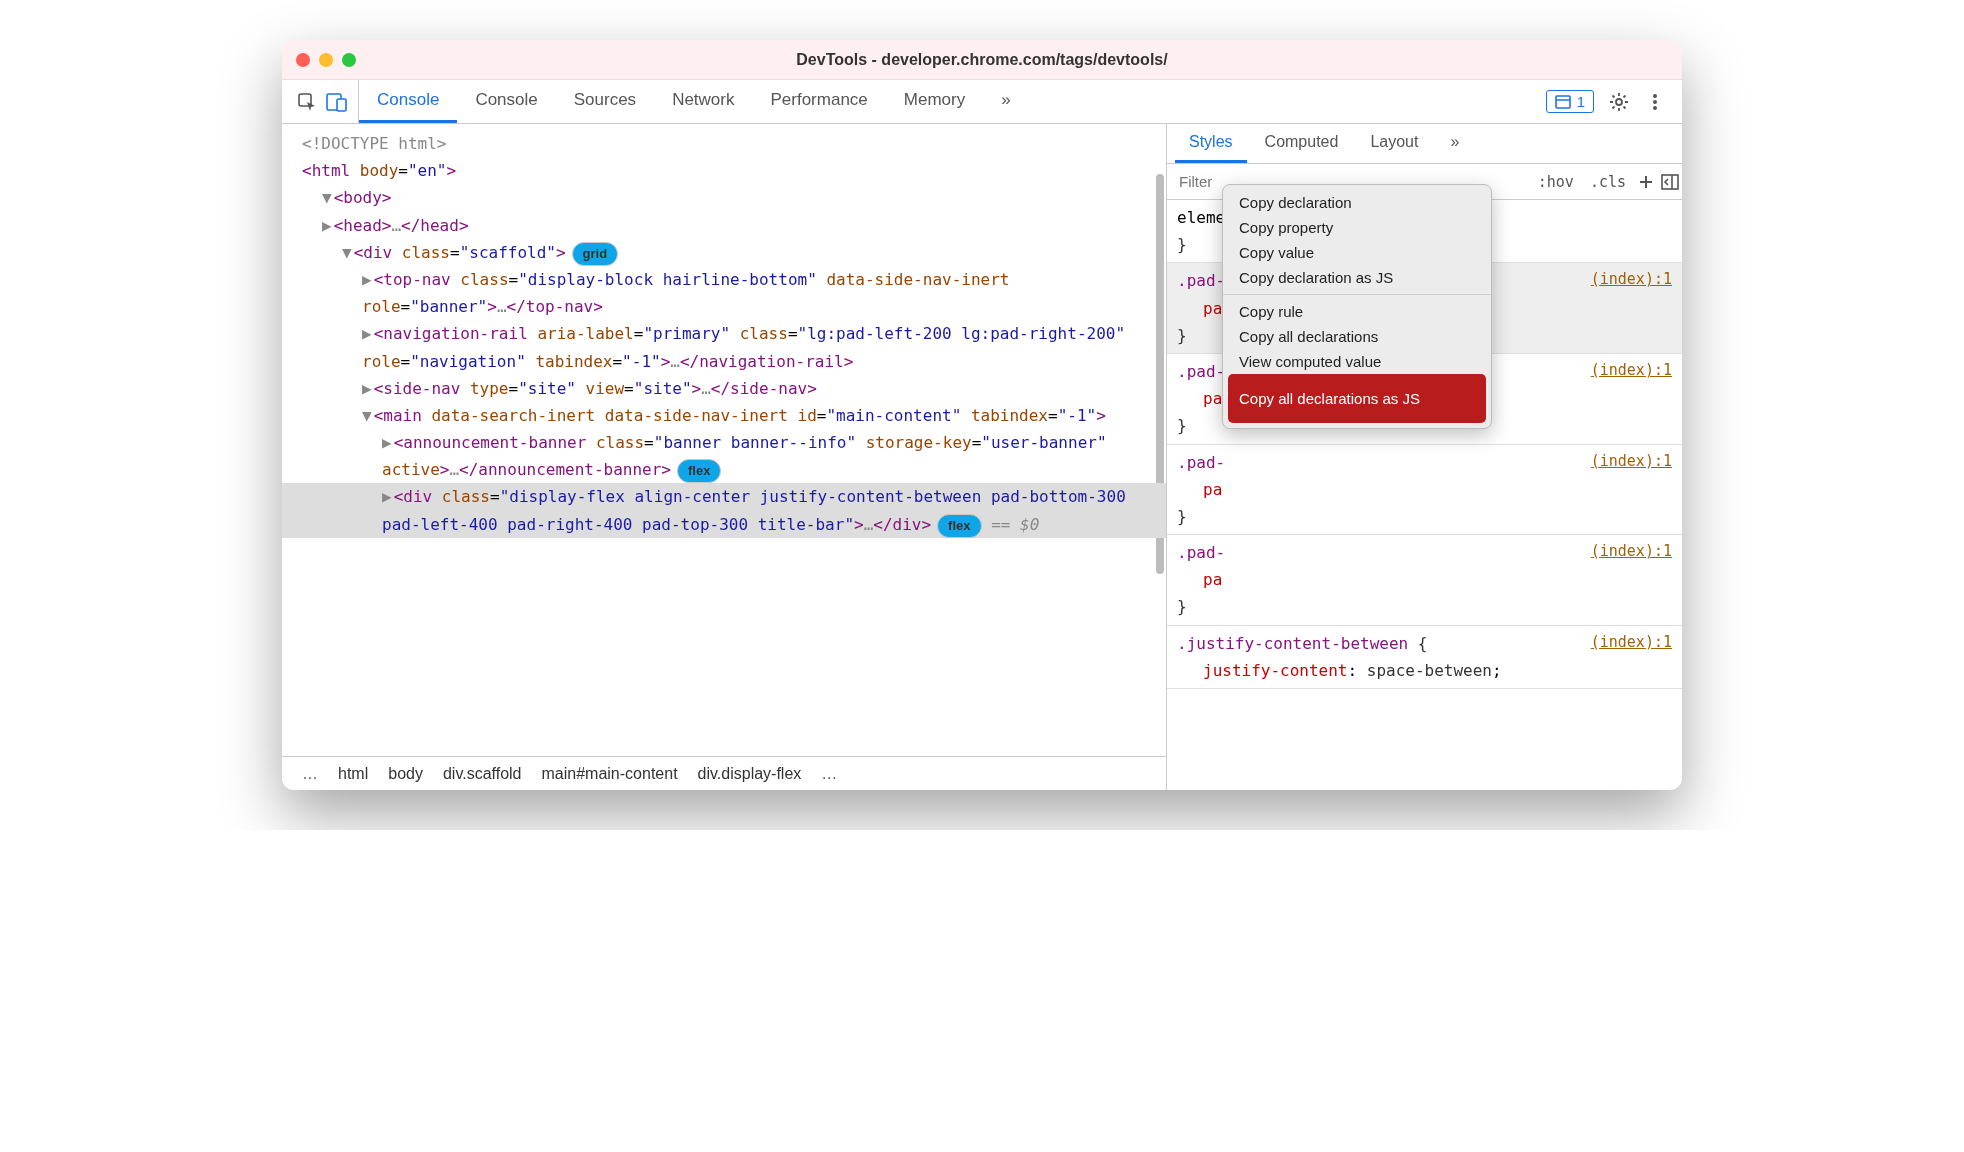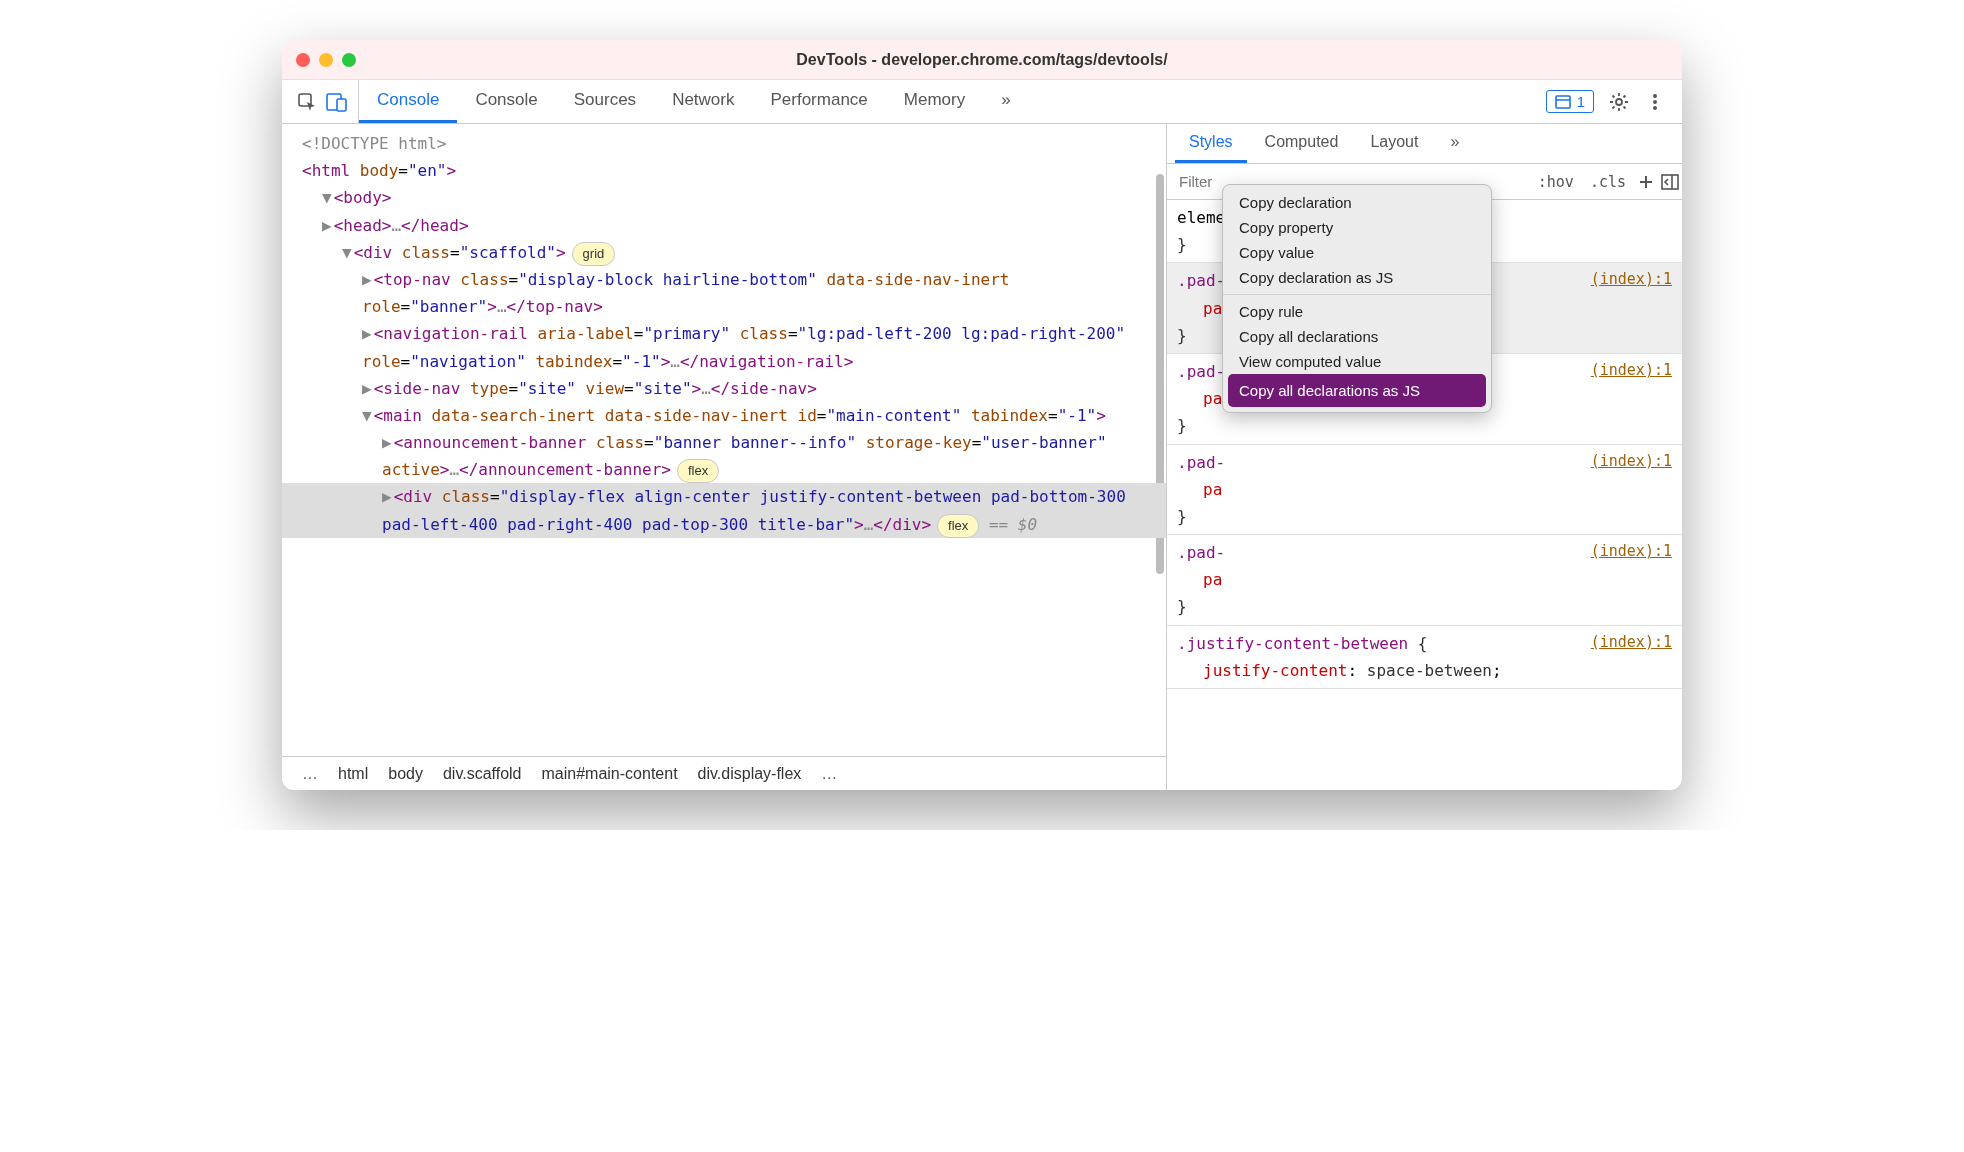--- a/index.html
+++ b/index.html
@@ -31,21 +31,21 @@
 .dom-line.indent2 { padding-left: 60px; }
 .dom-line.indent3 { padding-left: 80px; }
 .dom-line.indent4 { padding-left: 100px; }
 .dom-line.selected { background: #ddd; }
 .dom .t { color: #881280; }
 .dom .a { color: #994500; }
 .dom .v { color: #1a1aa6; }
 .dom .g { color: #888; }
 .dom .gray { color: #888; font-style: italic; }
 .caret { color: #888; margin-right: 2px; }
-.badge { display: inline-block; font-size: 13px; background: #fef9c3; border: 1px solid #c8c8c8; border-radius: 12px; padding: 0 10px; color: #333; margin-left: 6px; font-family: -apple-system, sans-serif; }
+.badge { display: inline-block; font-size: 13px; background: #0ea5e9; border: 1px solid #c8c8c8; border-radius: 12px; padding: 0 10px; color: #333; margin-left: 6px; font-family: -apple-system, sans-serif; font-weight: bold; }
 
 .breadcrumbs { border-top: 1px solid #cbcbcb; height: 34px; display: flex; align-items: center; font-size: 16px; color: #333; padding: 0 10px; overflow: hidden; white-space: nowrap; }
 .breadcrumbs span { padding: 0 10px; cursor: pointer; }
 .breadcrumbs .ellip { color: #555; }
 
 .right-panel { width: 515px; display: flex; flex-direction: column; position: relative; }
 .side-tabs { height: 40px; display: flex; align-items: center; border-bottom: 1px solid #cbcbcb; padding: 0 8px; gap: 4px; }
 .side-tab { padding: 0 14px; height: 100%; display: flex; align-items: center; font-size: 16px; color: #555; cursor: pointer; border-bottom: 3px solid transparent; }
 .side-tab.active { color: #1a73e8; border-bottom-color: #1a73e8; }
 .filter-row { height: 36px; display: flex; align-items: center; border-bottom: 1px solid #cbcbcb; }
@@ -58,21 +58,21 @@
 .rule-block.highlight { background: #eee; }
 .rule-block .src { position: absolute; right: 10px; top: 4px; color: #a16207; text-decoration: underline; font-size: 15px; }
 .sel { color: #881280; }
 .prop { color: #c80000; }
 .val { color: #333; }
 .brace { color: #333; }
 .decl { padding-left: 26px; }
 
 .ctx-menu { position: absolute; top: 60px; left: 55px; width: 270px; background: #ececec; border: 1px solid #bdbdbd; border-radius: 8px; padding: 5px 0; box-shadow: 0 6px 20px rgba(0,0,0,0.25); font-family: -apple-system, sans-serif; font-size: 15px; z-index: 10; }
 .ctx-item { padding: 4px 16px; color: #222; cursor: pointer; }
-.ctx-item.highlighted { background: #701a75; color: #fff; border-radius: 5px; margin: 0 5px; padding: 8px 11px; }
+.ctx-item.highlighted { background: #b91c1c; color: #fff; border-radius: 5px; margin: 0 5px; padding: 16px 11px; }
 .ctx-sep { height: 1px; background: #d0d0d0; margin: 4px 0; }
 
 .scroll-thumb { position: absolute; right: 2px; top: 50px; width: 8px; height: 400px; background: #bdbdbd; border-radius: 4px; }
 
 svg { display: block; }
 </style>
 </head>
 <body>
 
 <div class="window">

